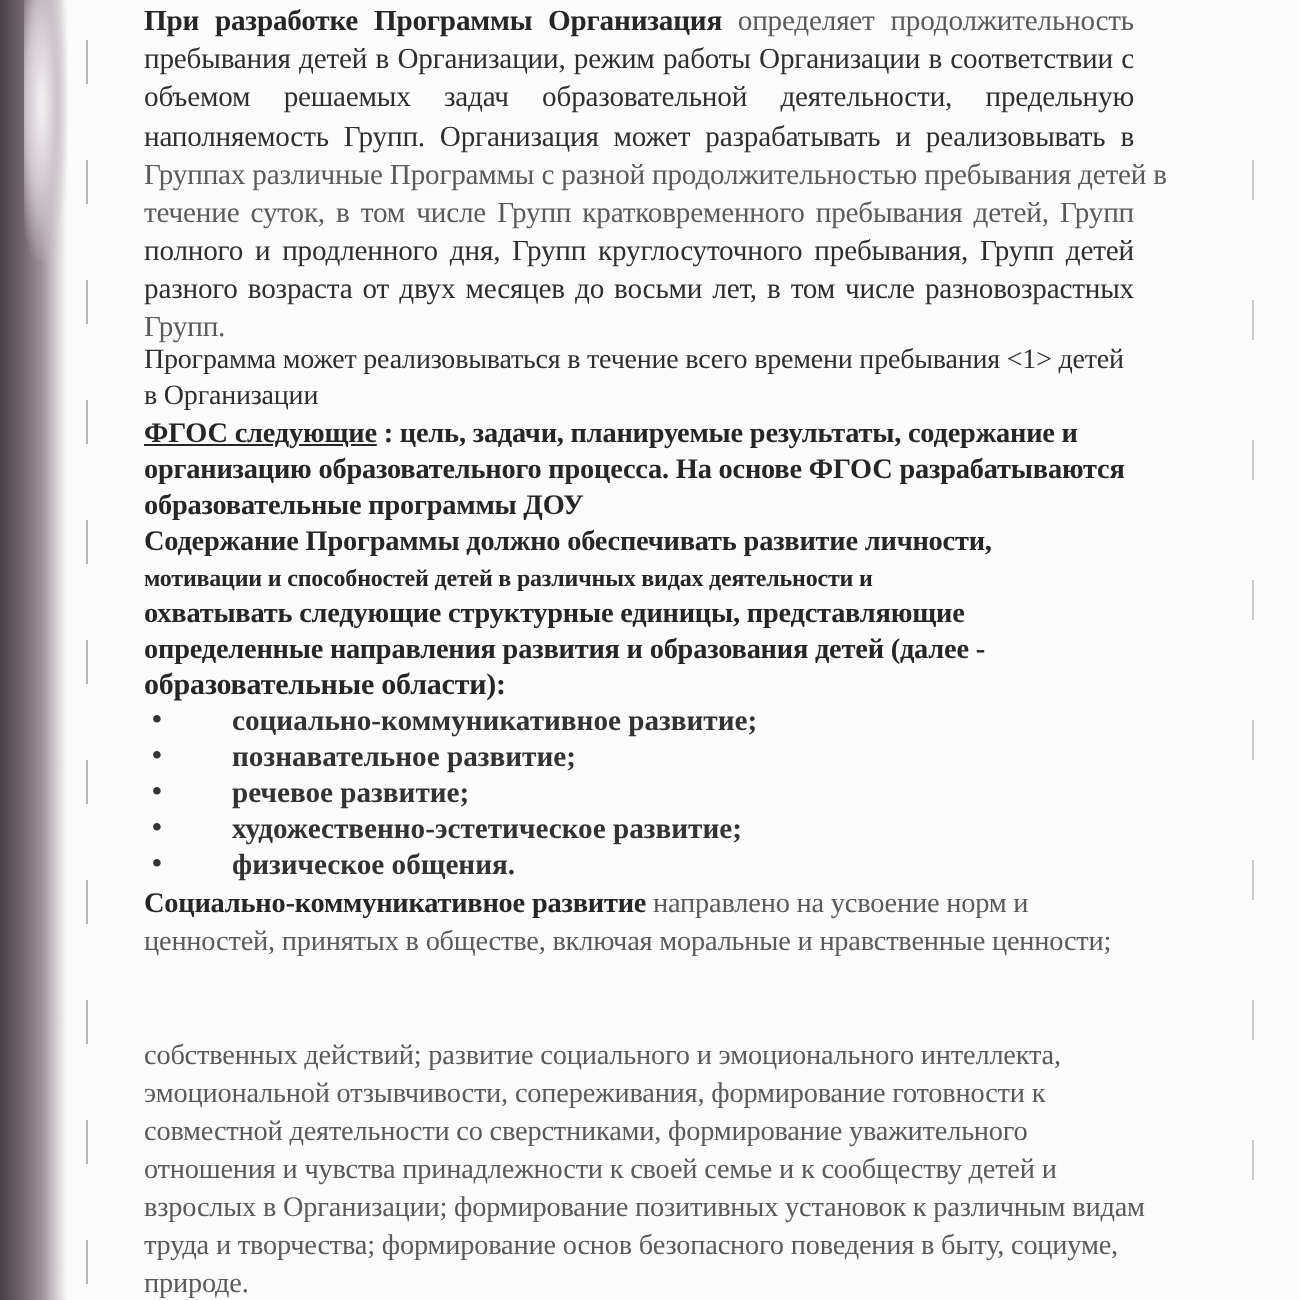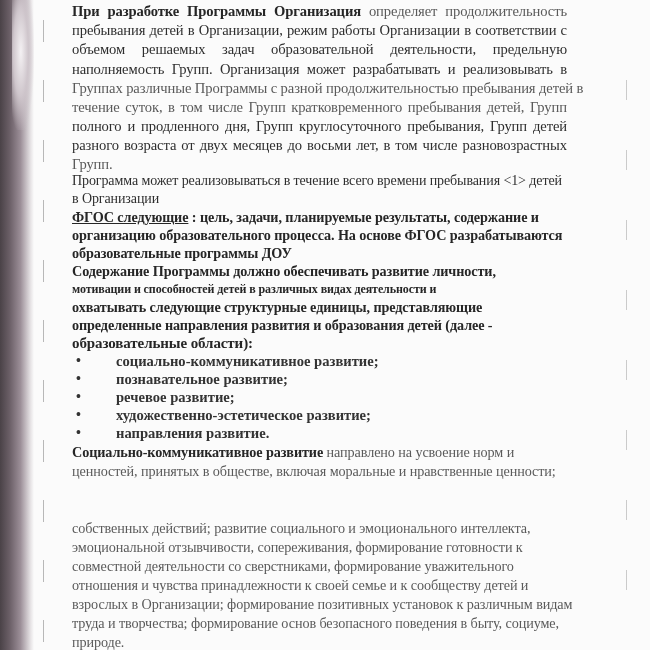--- a/index.html
+++ b/index.html
@@ -79,21 +79,21 @@
   <div>
     <span class="bullet" style="top:352px">•</span>
     <span class="bullet-text" style="top:352px">социально-коммуникативное развитие;</span>
     <span class="bullet" style="top:370px">•</span>
     <span class="bullet-text" style="top:370px">познавательное развитие;</span>
     <span class="bullet" style="top:388px">•</span>
     <span class="bullet-text" style="top:388px">речевое развитие;</span>
     <span class="bullet" style="top:406px">•</span>
     <span class="bullet-text" style="top:406px">художественно-эстетическое развитие;</span>
     <span class="bullet" style="top:424px">•</span>
-    <span class="bullet-text" style="top:424px">направления развитие.</span>
+    <span class="bullet-text" style="top:424px">физическое общения.</span>
   </div>
 
   <div class="line" style="top:443px; font-size:14.2px;">
     <span class="b">Социально-коммуникативное развитие</span><span class="faint"> направлено на усвоение норм и</span>
   </div>
   <div class="line faint" style="top:462px; font-size:14.2px;">ценностей, принятых в обществе, включая моральные и нравственные ценности;</div>
   <div class="line faint" style="top:519px; font-size:14.2px;">собственных действий; развитие социального и эмоционального интеллекта,</div>
   <div class="line faint" style="top:538px; font-size:14.2px;">эмоциональной отзывчивости, сопереживания, формирование готовности к</div>
   <div class="line faint" style="top:557px; font-size:14.2px;">совместной деятельности со сверстниками, формирование уважительного</div>
   <div class="line faint" style="top:576px; font-size:14.2px;">отношения и чувства принадлежности к своей семье и к сообществу детей и</div>

